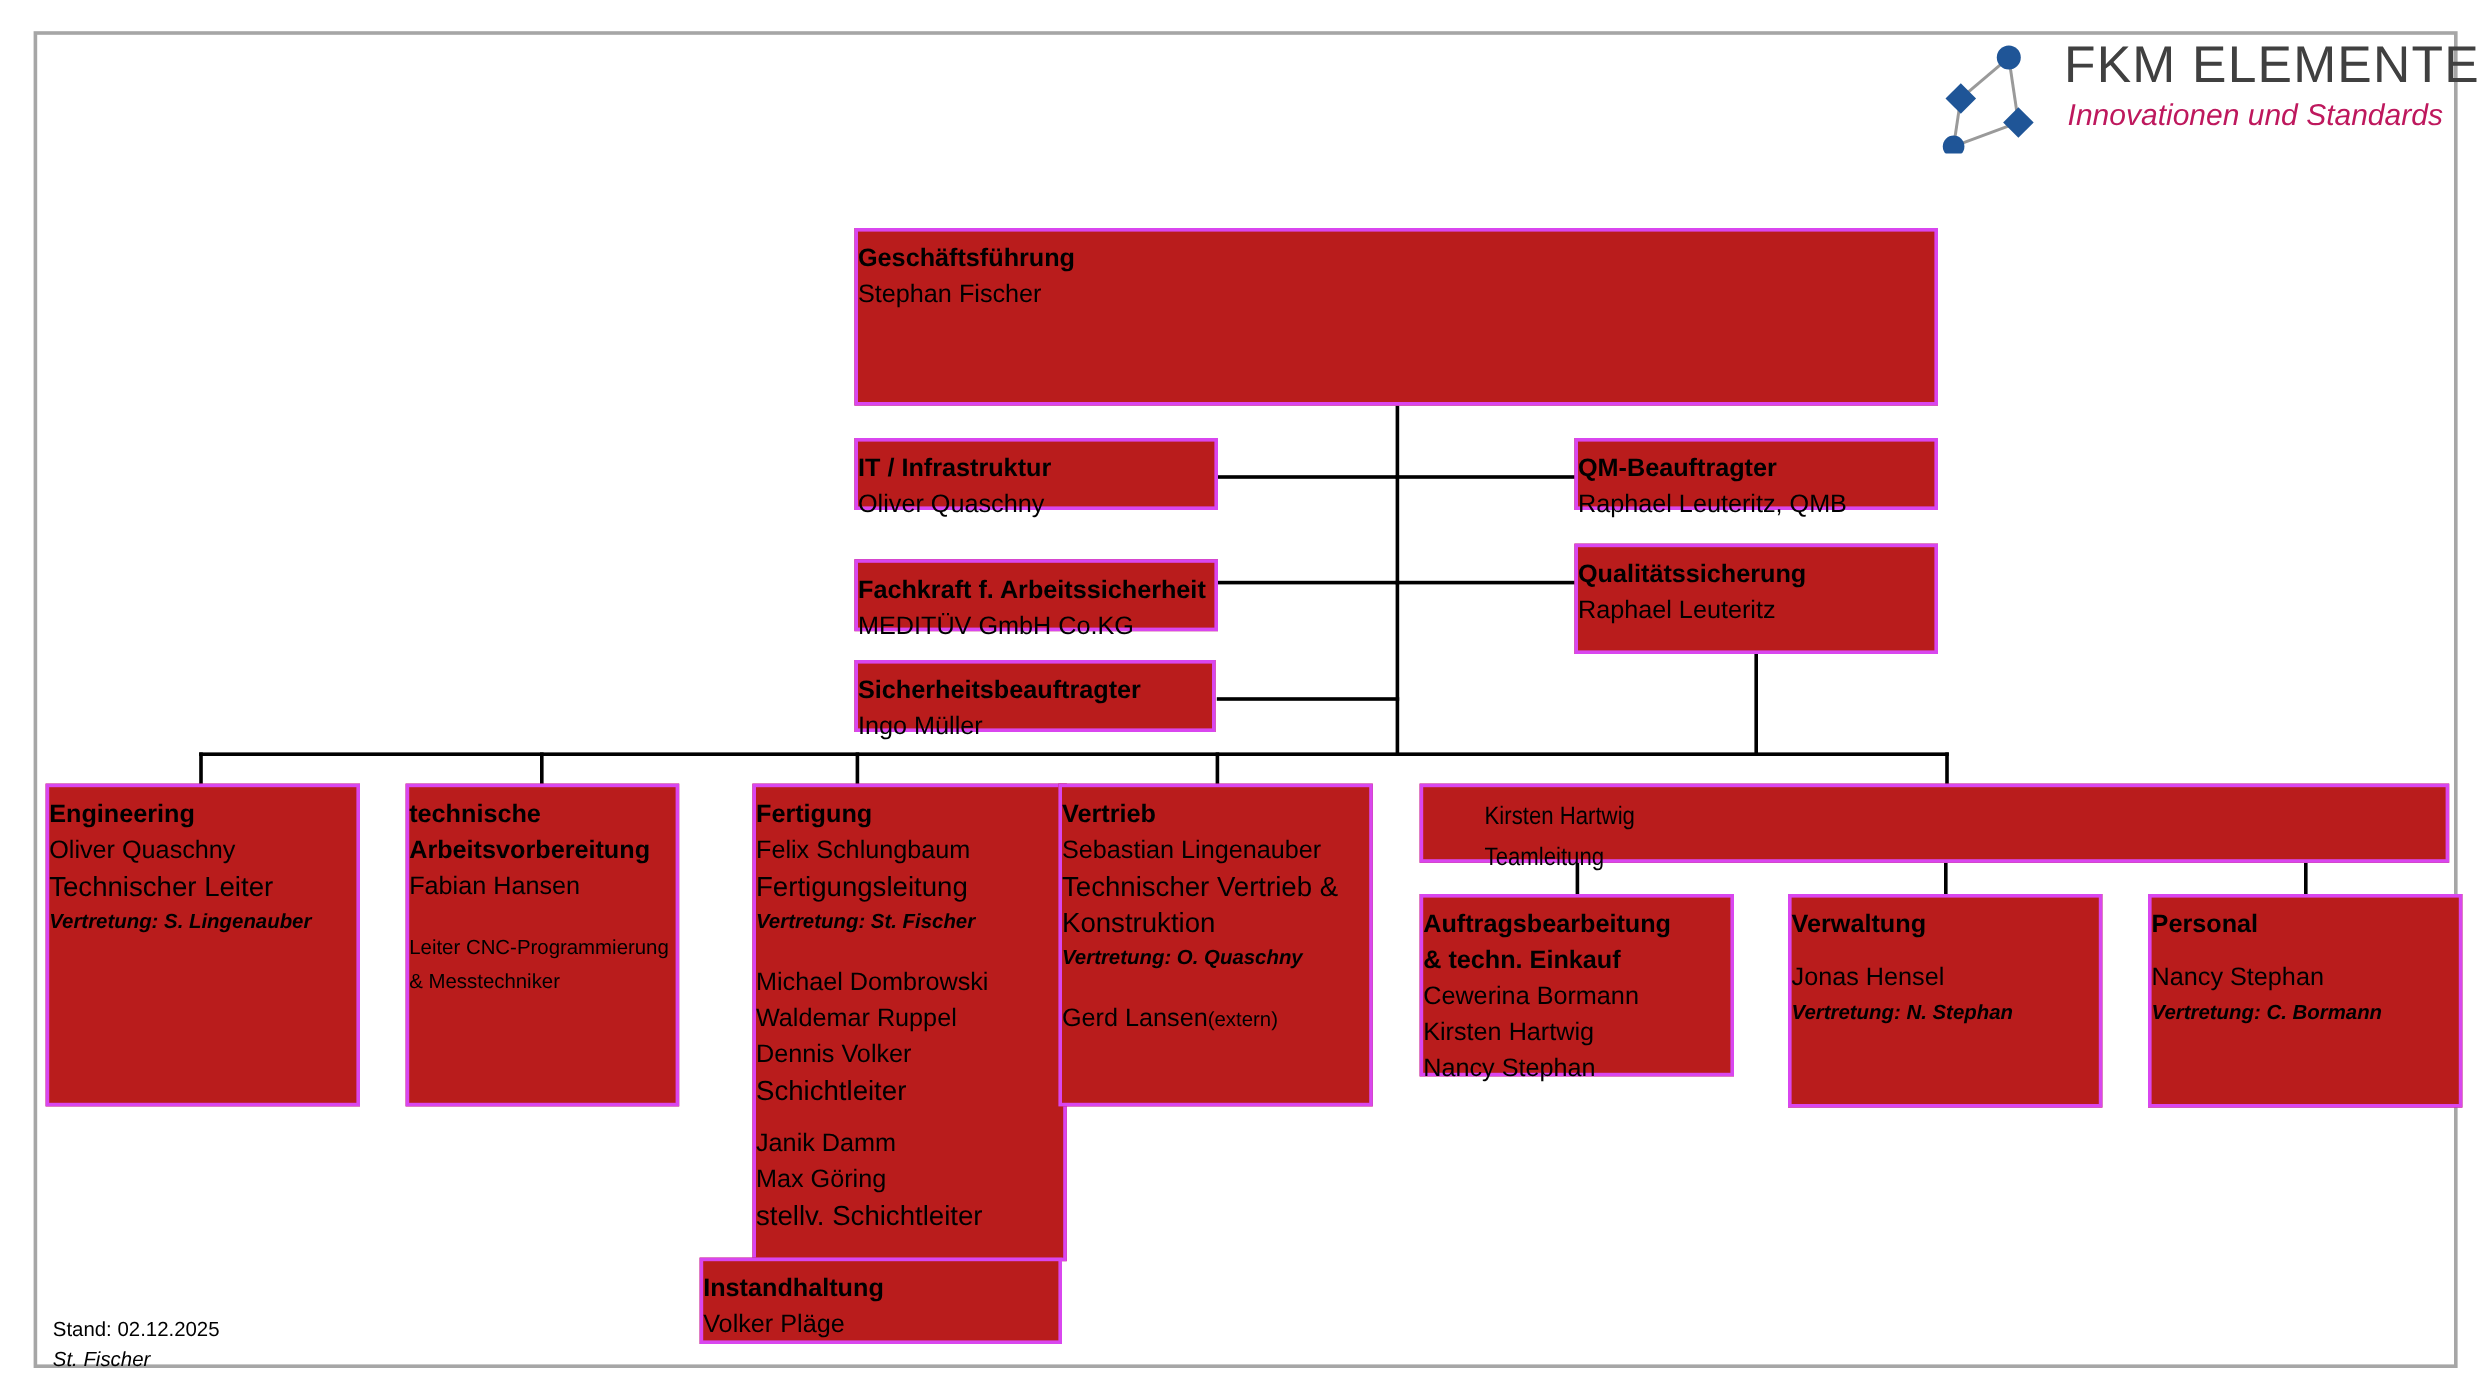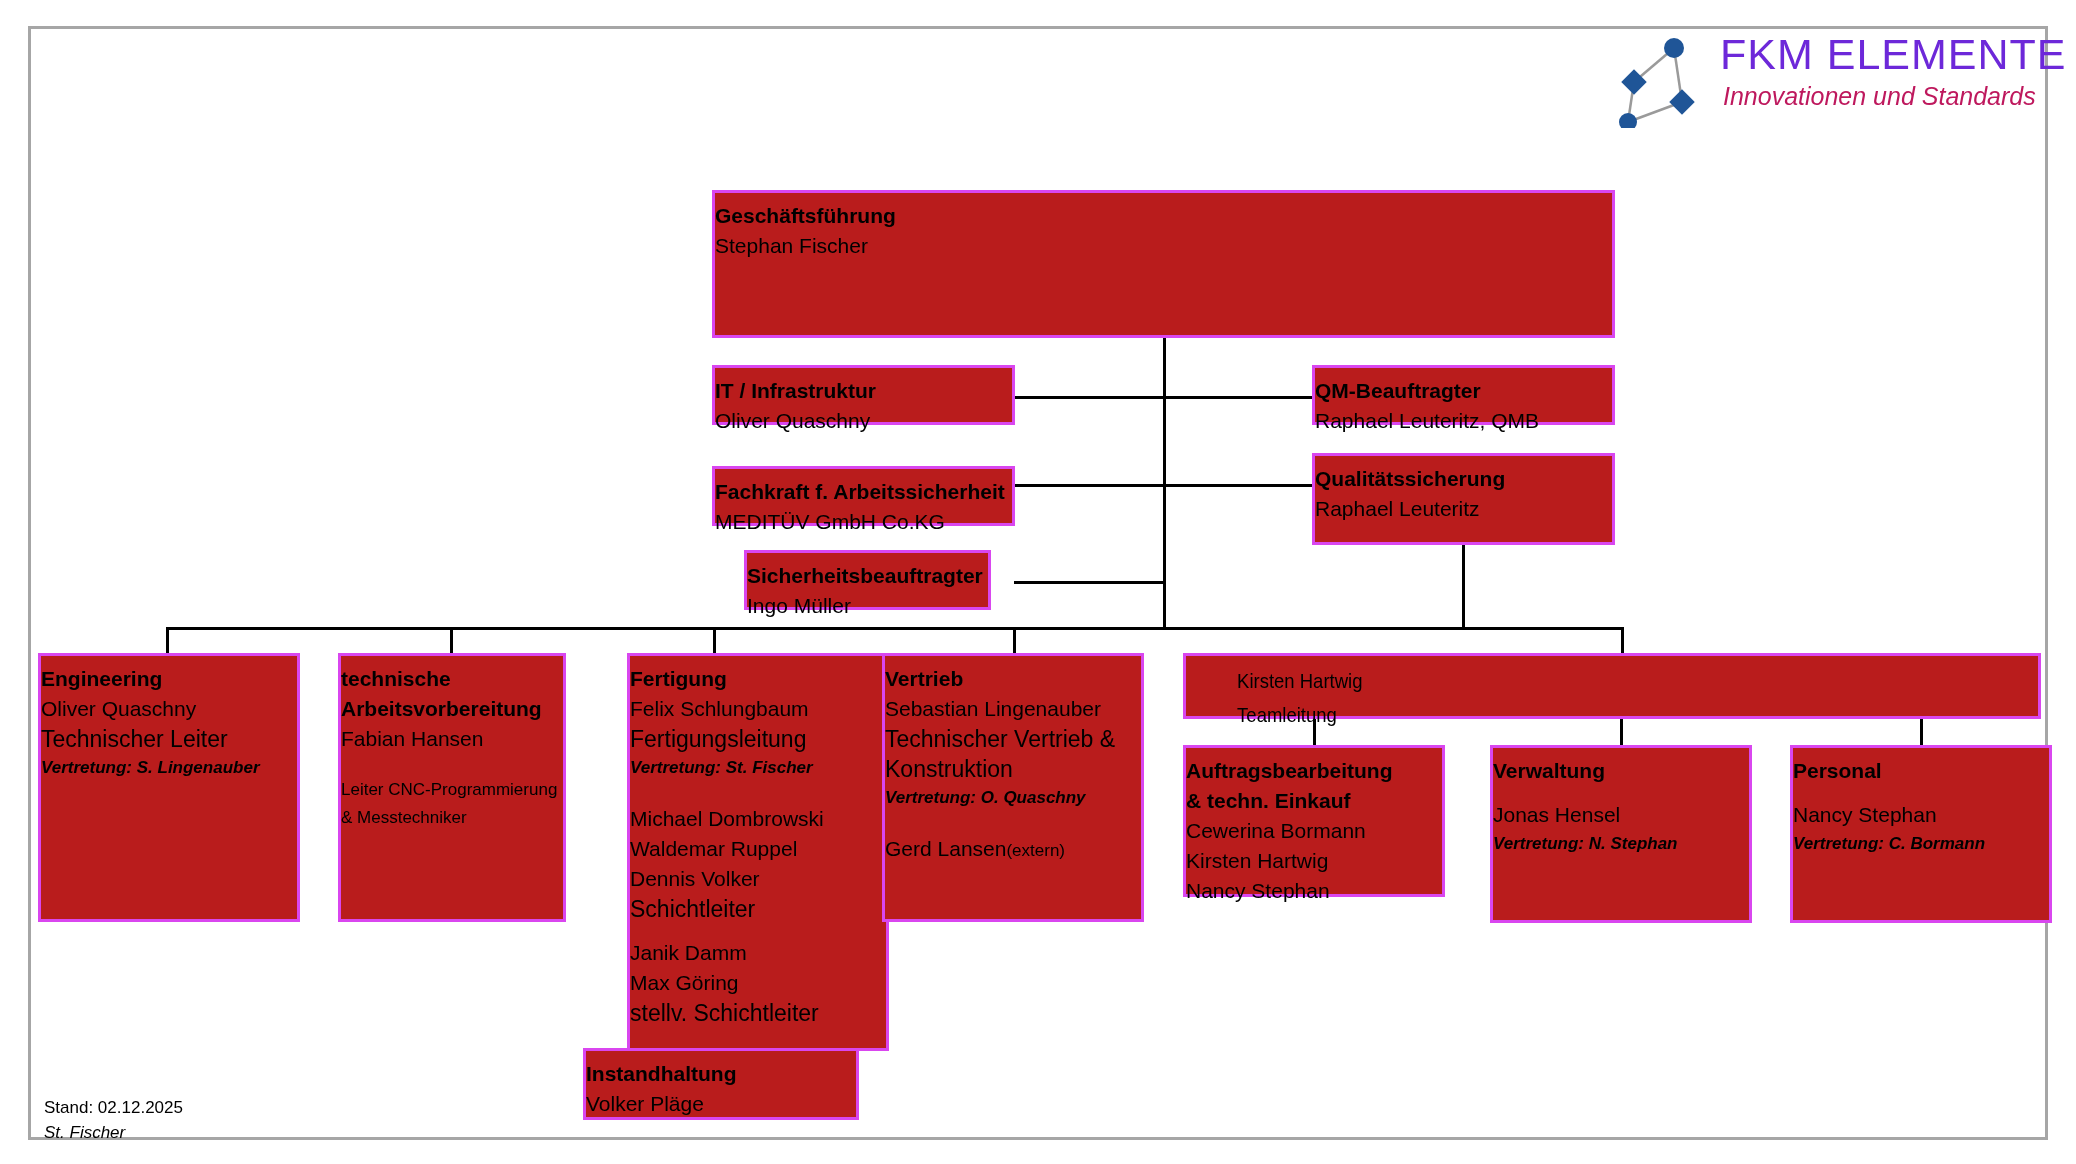--- a/index.html
+++ b/index.html
@@ -32,21 +32,21 @@
   }
   #logo-mark{
     position:absolute; left:0; top:4px; width:96px; height:98px;
   }
   #logo-text{
     position:absolute; left:108px; top:2px;
   }
   .logo-title{
     font-size:43px;
     letter-spacing:1px;
-    color:#6d28d9;
+    color:#404040;
     font-family:"Liberation Sans","DejaVu Sans",sans-serif;
     white-space:nowrap;
     line-height:52px;
   }
   .logo-sub{
     font-size:25px;
     font-style:italic;
     color:#be185d;
     white-space:nowrap;
     line-height:32px;
@@ -177,21 +177,21 @@
   <div class="box" style="left:712px; top:466px; width:303px; height:60px;">
     <div class="t-title">Fachkraft f. Arbeitssicherheit</div>
     <div class="t-name">MEDITÜV GmbH Co.KG</div>
   </div>
 
   <div class="box" style="left:1312px; top:453px; width:303px; height:92px;">
     <div class="t-title">Qualitätssicherung</div>
     <div class="t-name">Raphael Leuteritz</div>
   </div>
 
-  <div class="box" style="left:712px; top:550px; width:247px; height:60px;margin-left:32px;">
+  <div class="box" style="left:712px; top:550px; width:301px; height:60px;">
     <div class="t-title">Sicherheitsbeauftragter</div>
     <div class="t-name">Ingo Müller</div>
   </div>
 
   <div class="box" style="left:38px; top:653px; width:262px; height:269px;">
     <div class="t-title">Engineering</div>
     <div class="t-name">Oliver Quaschny</div>
     <div class="t-role">Technischer Leiter</div>
     <div class="t-vert">Vertretung: S. Lingenauber</div>
   </div>
@@ -214,21 +214,21 @@
     <div class="t-name">Michael Dombrowski</div>
     <div class="t-name">Waldemar Ruppel</div>
     <div class="t-name">Dennis Volker</div>
     <div class="t-role">Schichtleiter</div>
     <div class="spacer-sm"></div>
     <div class="t-name">Janik Damm</div>
     <div class="t-name">Max Göring</div>
     <div class="t-role">stellv. Schichtleiter</div>
   </div>
 
-  <div class="box" style="left:583px; top:1048px; width:276px; height:72px;">
+  <div class="box" style="left:583px; top:1048px; width:302px; height:72px;">
     <div class="t-title">Instandhaltung</div>
     <div class="t-name">Volker Pläge</div>
   </div>
 
   <div class="box" style="left:882px; top:653px; width:262px; height:269px;">
     <div class="t-title">Vertrieb</div>
     <div class="t-name">Sebastian Lingenauber</div>
     <div class="t-role">Technischer Vertrieb &amp;</div>
     <div class="t-role">Konstruktion</div>
     <div class="t-vert">Vertretung: O. Quaschny</div>

